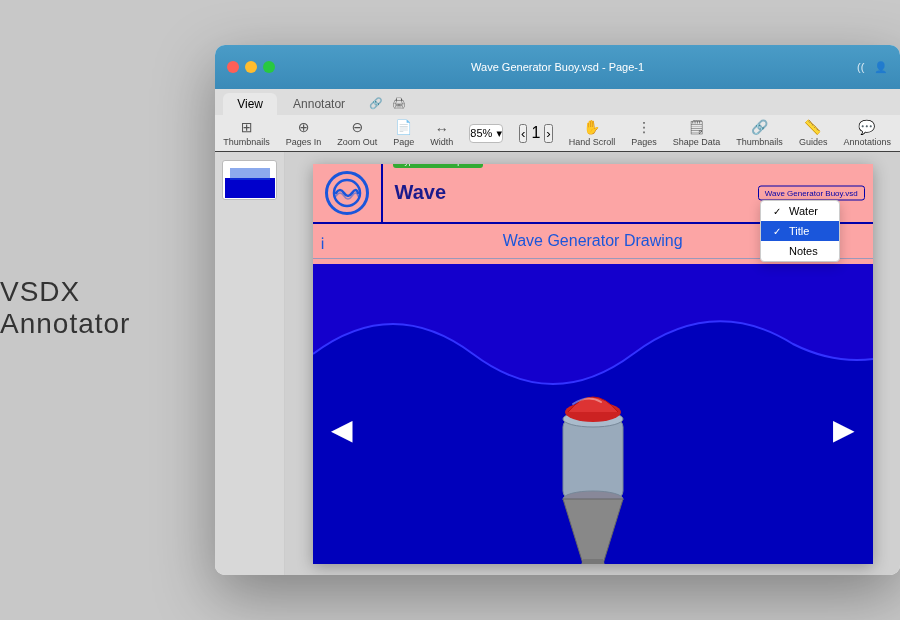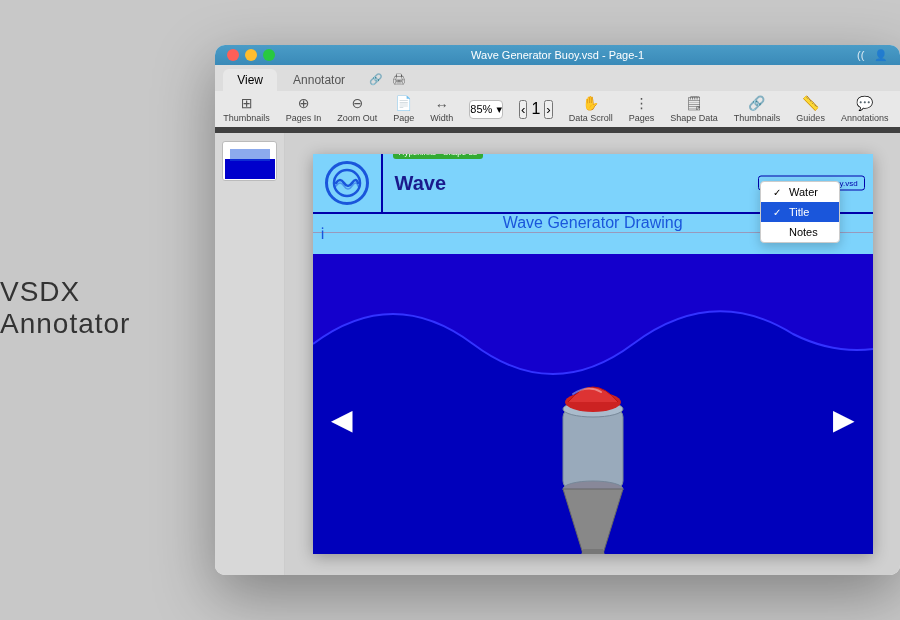--- a/index.html
+++ b/index.html
@@ -35,21 +35,21 @@
       border-radius: 10px;
       box-shadow: 0 20px 60px rgba(0,0,0,0.35);
       overflow: hidden;
       display: flex;
       flex-direction: column;
     }
 
     
     .title-bar {
       background: linear-gradient(to bottom, #4a9cc7, #3a8ab8);
-      height: 20px;
+      height: 44px;
       display: flex;
       align-items: center;
       padding: 0 12px;
       position: relative;
     }
 
     .traffic-lights {
       display: flex;
       gap: 6px;
       align-items: center;
@@ -80,21 +80,21 @@
     }
 
     .title-bar-icon {
       color: rgba(255,255,255,0.8);
       font-size: 11px;
     }
 
     
     .toolbar {
       background: #e8e8e8;
-      border-bottom: 6px solid #404040;
+      border-bottom: 1px solid #404040;
       display: flex;
       flex-direction: column;
     }
 
     .toolbar-tabs {
       display: flex;
       gap: 2px;
       padding: 4px 8px 0;
       background: #ddd;
     }
@@ -190,21 +190,21 @@
     .page-container {
       flex: 1;
       display: flex;
       align-items: center;
       justify-content: center;
       padding: 10px;
       position: relative;
     }
 
     .document-page {
-      background: #7dd3fc;
+      background: #fca5a5;
       width: 560px;
       height: 400px;
       box-shadow: 0 3px 15px rgba(0,0,0,0.3);
       position: relative;
       overflow: hidden;
     }
 
     
     .doc-header {
       display: flex;
@@ -270,20 +270,21 @@
       font-size: 8px;
       padding: 2px 6px;
       border-radius: 3px;
     }
 
     .doc-subtitle {
       text-align: center;
       font-size: 16px;
       color: #1a56db;
       font-weight: 500;
+      padding: 8px;
       border-bottom: 1px solid #99b;
     }
 
     .doc-info-icon {
       position: absolute;
       left: 8px;
       top: 68px;
       color: #1a56db;
       font-size: 16px;
     }
@@ -392,21 +393,21 @@
           <span>85%</span>
           <span>▾</span>
         </div>
         <div style="display:flex;align-items:center;gap:4px;">
           <button>‹</button>
           <span>1</span>
           <button>›</button>
         </div>
         <div class="toolbar-item">
           <span class="toolbar-icon">✋</span>
-          <span>Data Scroll</span>
+          <span>Hand Scroll</span>
         </div>
         <div class="toolbar-item">
           <span class="toolbar-icon">⋮</span>
           <span>Pages</span>
         </div>
         <div class="toolbar-item">
           <span class="toolbar-icon">🗒</span>
           <span>Shape Data</span>
         </div>
         <div class="toolbar-item">

